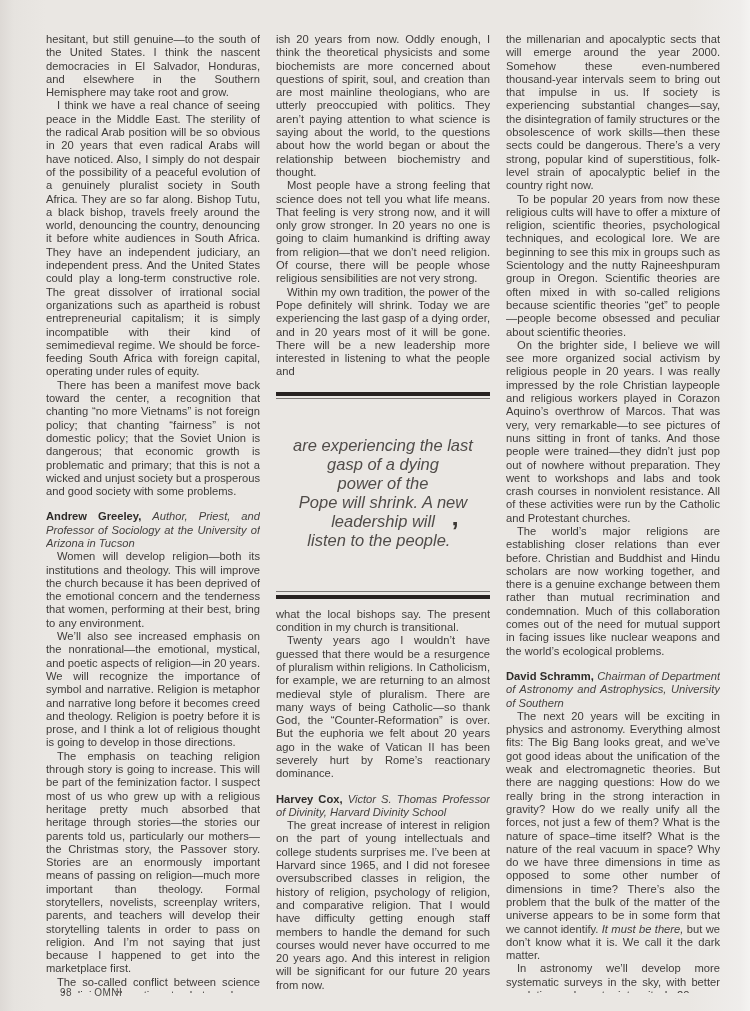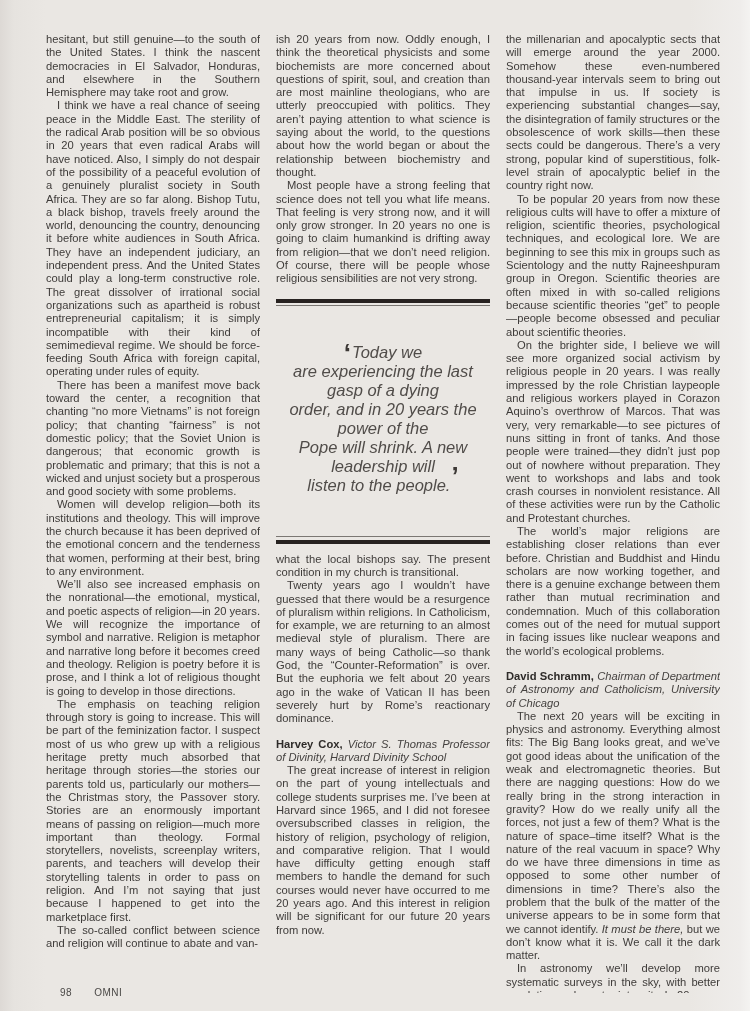--- a/index.html
+++ b/index.html
@@ -53,58 +53,58 @@
 </head>
 <body>
 
 <div class="page">
   <div class="cols">
 
     <div class="col">
       <p class="body">hesitant, but still genuine—to the south of the United States. I think the nascent democracies in El Salvador, Honduras, and elsewhere in the Southern Hemisphere may take root and grow.</p>
       <p class="body indent">I think we have a real chance of seeing peace in the Middle East. The sterility of the radical Arab position will be so obvious in 20 years that even radical Arabs will have noticed. Also, I simply do not despair of the possibility of a peaceful evolution of a genuinely pluralist society in South Africa. They are so far along. Bishop Tutu, a black bishop, travels freely around the world, denouncing the country, denouncing it before white audiences in South Africa. They have an independent judiciary, an independent press. And the United States could play a long-term constructive role. The great dissolver of irrational social organizations such as apartheid is robust entrepreneurial capitalism; it is simply incompatible with their kind of semimedieval regime. We should be force-feeding South Africa with foreign capital, operating under rules of equity.</p>
       <p class="body indent">There has been a manifest move back toward the center, a recognition that chanting “no more Vietnams” is not foreign policy; that chanting “fairness” is not domestic policy; that the Soviet Union is dangerous; that economic growth is problematic and primary; that this is not a wicked and unjust society but a prosperous and good society with some problems.</p>
+      <p class="heading"><span class="name">Andrew Greeley,</span> <span class="role">Author, Priest, and Professor of Sociology at the University of Arizona in Tucson</span></p>
       <p class="body indent">Women will develop religion—both its institutions and theology. This will improve the church because it has been deprived of the emotional concern and the tenderness that women, performing at their best, bring to any environment.</p>
       <p class="body indent">We’ll also see increased emphasis on the nonrational—the emotional, mystical, and poetic aspects of religion—in 20 years. We will recognize the importance of symbol and narrative. Religion is metaphor and narrative long before it becomes creed and theology. Religion is poetry before it is prose, and I think a lot of religious thought is going to develop in those directions.</p>
       <p class="body indent">The emphasis on teaching religion through story is going to increase. This will be part of the feminization factor. I suspect most of us who grew up with a religious heritage pretty much absorbed that heritage through stories—the stories our parents told us, particularly our mothers—the Christmas story, the Passover story. Stories are an enormously important means of passing on religion—much more important than theology. Formal storytellers, novelists, screenplay writers, parents, and teachers will develop their storytelling talents in order to pass on religion. And I’m not saying that just because I happened to get into the marketplace first.</p>
       <p class="body indent">The so-called conflict between science and religion will continue to abate and van-</p>
     </div>
 
     <div class="col">
       <p class="body">ish 20 years from now. Oddly enough, I think the theoretical physicists and some biochemists are more concerned about questions of spirit, soul, and creation than are most mainline theologians, who are utterly preoccupied with politics. They aren’t paying attention to what science is saying about the world, to the questions about how the world began or about the relationship between biochemistry and thought.</p>
       <p class="body indent">Most people have a strong feeling that science does not tell you what life means. That feeling is very strong now, and it will only grow stronger. In 20 years no one is going to claim humankind is drifting away from religion—that we don’t need religion. Of course, there will be people whose religious sensibilities are not very strong.</p>
+      <p class="body indent">Within my own tradition, the power of the Pope definitely will shrink. Today we are experiencing the last gasp of a dying order, and in 20 years most of it will be gone. There will be a new leadership more interested in listening to what the people and</p>
 
       <div class="pullquote">
         <div class="pq-rule-top"></div>
         <div class="pq-body">
-          <div class="pq-line"><span class="pq-mark open">‘</span><span>Today we</span></div>
           <div class="pq-line">are experiencing the last</div>
           <div class="pq-line">gasp of a dying</div>
-          <div class="pq-line">order, and in 20 years the</div>
           <div class="pq-line">power of the</div>
           <div class="pq-line">Pope will shrink. A new</div>
           <div class="pq-line">leadership will</div>
           <div class="pq-line"><span>listen to the people.</span><span class="pq-mark close">’</span></div>
         </div>
         <div class="pq-rule-bottom"></div>
       </div>
 
       <p class="body">what the local bishops say. The present condition in my church is transitional.</p>
       <p class="body indent">Twenty years ago I wouldn’t have guessed that there would be a resurgence of pluralism within religions. In Catholicism, for example, we are returning to an almost medieval style of pluralism. There are many ways of being Catholic—so thank God, the “Counter-Reformation” is over. But the euphoria we felt about 20 years ago in the wake of Vatican II has been severely hurt by Rome’s reactionary dominance.</p>
       <p class="heading"><span class="name">Harvey Cox,</span> <span class="role">Victor S. Thomas Professor of Divinity, Harvard Divinity School</span></p>
       <p class="body indent">The great increase of interest in religion on the part of young intellectuals and college students surprises me. I’ve been at Harvard since 1965, and I did not foresee oversubscribed classes in religion, the history of religion, psychology of religion, and comparative religion. That I would have difficulty getting enough staff members to handle the demand for such courses would never have occurred to me 20 years ago. And this interest in religion will be significant for our future 20 years from now.</p>
 
     </div>
 
     <div class="col">
       <p class="body">the millenarian and apocalyptic sects that will emerge around the year 2000. Somehow these even-numbered thousand-year intervals seem to bring out that impulse in us. If society is experiencing substantial changes—say, the disintegration of family structures or the obsolescence of work skills—then these sects could be dangerous. There’s a very strong, popular kind of superstitious, folk-level strain of apocalyptic belief in the country right now.</p>
       <p class="body indent">To be popular 20 years from now these religious cults will have to offer a mixture of religion, scientific theories, psychological techniques, and ecological lore. We are beginning to see this mix in groups such as Scientology and the nutty Rajneeshpuram group in Oregon. Scientific theories are often mixed in with so-called religions because scientific theories “get” to people—people become obsessed and peculiar about scientific theories.</p>
       <p class="body indent">On the brighter side, I believe we will see more organized social activism by religious people in 20 years. I was really impressed by the role Christian laypeople and religious workers played in Corazon Aquino’s overthrow of Marcos. That was very, very remarkable—to see pictures of nuns sitting in front of tanks. And those people were trained—they didn’t just pop out of nowhere without preparation. They went to workshops and labs and took crash courses in nonviolent resistance. All of these activities were run by the Catholic and Protestant churches.</p>
       <p class="body indent">The world’s major religions are establishing closer relations than ever before. Christian and Buddhist and Hindu scholars are now working together, and there is a genuine exchange between them rather than mutual recrimination and condemnation. Much of this collaboration comes out of the need for mutual support in facing issues like nuclear weapons and the world’s ecological problems.</p>
-      <p class="heading"><span class="name">David Schramm,</span> <span class="role">Chairman of Department of Astronomy and Catholicism, University of Chicago</span></p>
+      <p class="heading"><span class="name">David Schramm,</span> <span class="role">Chairman of Department of Astronomy and Astrophysics, University of Southern</span></p>
       <p class="body indent"><span>The next 20 years will be exciting in physics and astronomy. Everything almost fits: The Big Bang looks great, and we’ve got good ideas about the unification of the weak and electromagnetic theories. But there are nagging questions: How do we really bring in the strong interaction in gravity? How do we really unify all the forces, not just a few of them? What is the nature of space–time itself? What is the nature of the real vacuum in space? Why do we have three dimensions in time as opposed to some other number of dimensions in time? There’s also the problem that the bulk of the matter of the universe appears to be in some form that we cannot identify. </span><span class="it">It must be there,</span><span> but we don’t know what it is. We call it the dark matter.</span></p>
       <p class="body indent">In astronomy we’ll develop more systematic surveys in the sky, with better resolution and greater intensity. In 20 years we will have the next generation of instru-</p>
     </div>
 
   </div>
 
   <div class="footer">
     <span>98</span>
     <span>OMNI</span>
   </div>

